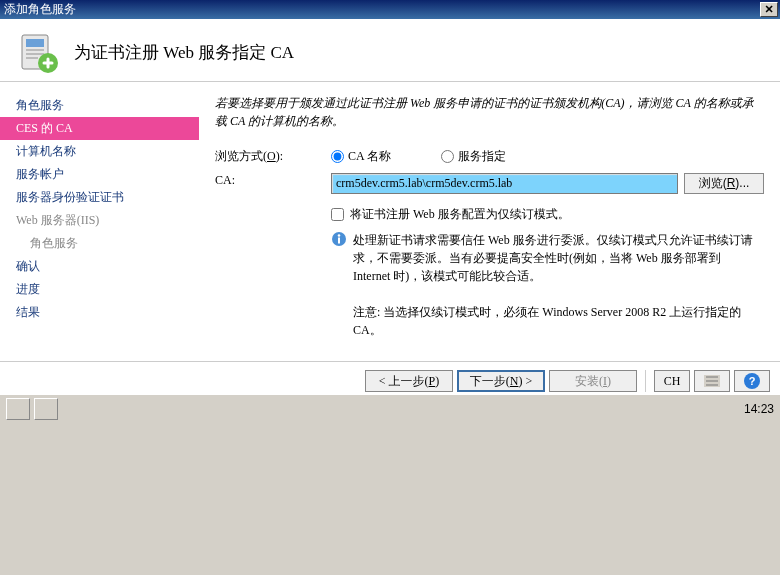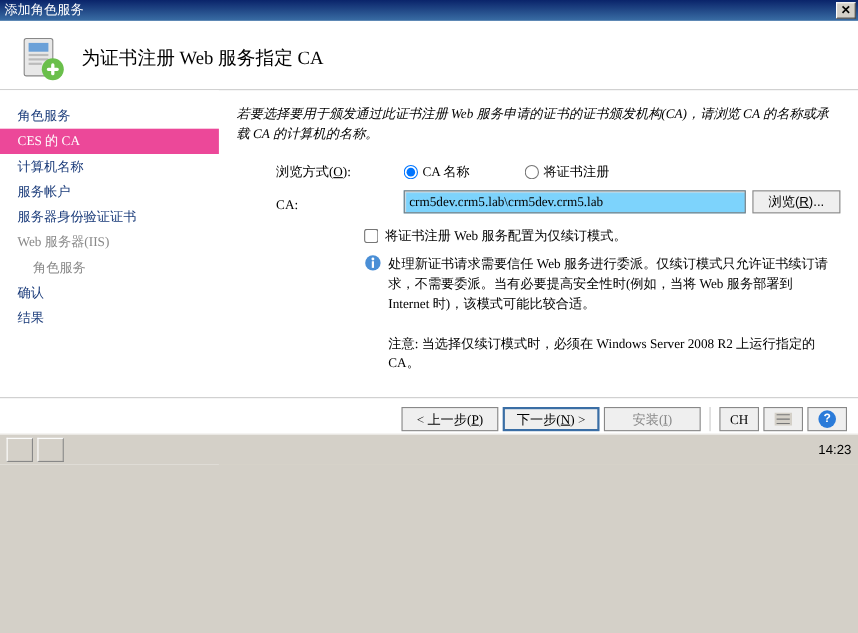--- a/index.html
+++ b/index.html
@@ -13,21 +13,21 @@
   .header-title { font-size: 17px; font-family: "SimSun", serif; }
   .divider { height: 1px; background: #ccc; margin: 0; }
   .body { display: flex; height: 438px; }
   .sidebar { width: 199px; background: #fff; padding: 12px 0 0 0; }
   .sidebar-item { padding: 3px 16px; font-size: 12px; color: #1a3b7a; cursor: pointer; font-family: "SimSun", serif; }
   .sidebar-item.selected { background: #ec4899; color: #fff; }
   .sidebar-item.disabled { color: #888; }
   .sidebar-item.indent { padding-left: 30px; }
   .content { flex: 1; padding: 12px 16px 0 16px; font-family: "SimSun", serif; font-size: 12px; color: #000; }
   .intro { line-height: 1.5; margin-bottom: 18px; font-style: italic; }
-  .form-row { display: flex; align-items: flex-end; margin-bottom: 8px; margin-left: 36px; }
+  .form-row { display: flex; align-items: flex-start; margin-bottom: 8px; }
   .form-label { width: 116px; }
   .radios { display: flex; align-items: center; gap: 50px; }
   .radio-opt { display: flex; align-items: center; gap: 4px; }
   .ca-input { flex: 1; height: 21px; border: 1px solid #7a7a7a; background: #7dd3fc; padding: 0 4px; font-family: "SimSun", serif; font-size: 12px; box-shadow: inset 1px 1px 1px #ddd; }
   .browse-btn { width: 80px; height: 21px; margin-left: 6px; background: #efefef; border: 1px solid #888; font-family: Liberation Sans, sans-serif; font-size: 12px; cursor: pointer; }
   .checkbox-row { display: flex; align-items: center; margin: 12px 0 8px 116px; gap: 6px; }
   .info-row { display: flex; margin-left: 116px; gap: 6px; line-height: 1.5; padding-right: 8px; }
   .info-icon { width: 16px; height: 16px; flex: none; }
   .footer { position: absolute; left: 0; right: 0; bottom: 30px; border-top: 1px solid #ccc; padding: 8px 10px 0 0; display: flex; justify-content: flex-end; gap: 4px; align-items: center; }
   .nav-btn { min-width: 88px; height: 22px; border: 1px solid #888; background: #efefef; font-family: "SimSun", serif; font-size: 12px; cursor: pointer; padding: 0 10px; }
@@ -69,36 +69,37 @@
   <div class="body">
     <div class="sidebar">
       <div class="sidebar-item">角色服务</div>
       <div class="sidebar-item selected">CES 的 CA</div>
       <div class="sidebar-item">计算机名称</div>
       <div class="sidebar-item">服务帐户</div>
       <div class="sidebar-item">服务器身份验证证书</div>
       <div class="sidebar-item disabled">Web 服务器(IIS)</div>
       <div class="sidebar-item disabled indent">角色服务</div>
       <div class="sidebar-item">确认</div>
+      <div class="sidebar-item">进度</div>
       <div class="sidebar-item">结果</div>
     </div>
 
     <div class="content">
       <div class="intro">若要选择要用于颁发通过此证书注册 Web 服务申请的证书的证书颁发机构(CA)，请浏览 CA 的名称或承载 CA 的计算机的名称。</div>
 
       <div class="form-row">
         <div class="form-label"><span>浏览方式(<u>O</u>):</span></div>
         <div class="radios">
           <label class="radio-opt">
             <input type="radio" name="bm" checked="" style="">
             <span>CA 名称</span>
           </label>
           <label class="radio-opt">
             <input type="radio" name="bm" style="">
-            <span>将证书注册</span>
+            <span>服务指定</span>
           </label>
         </div>
       </div>
 
       <div class="form-row">
         <div class="form-label">CA:</div>
         <input class="ca-input" type="text" readonly="" value="crm5dev.crm5.lab\crm5dev.crm5.lab" style="">
         <button class="browse-btn"><span>浏览(<u>R</u>)...</span></button>
       </div>
 

